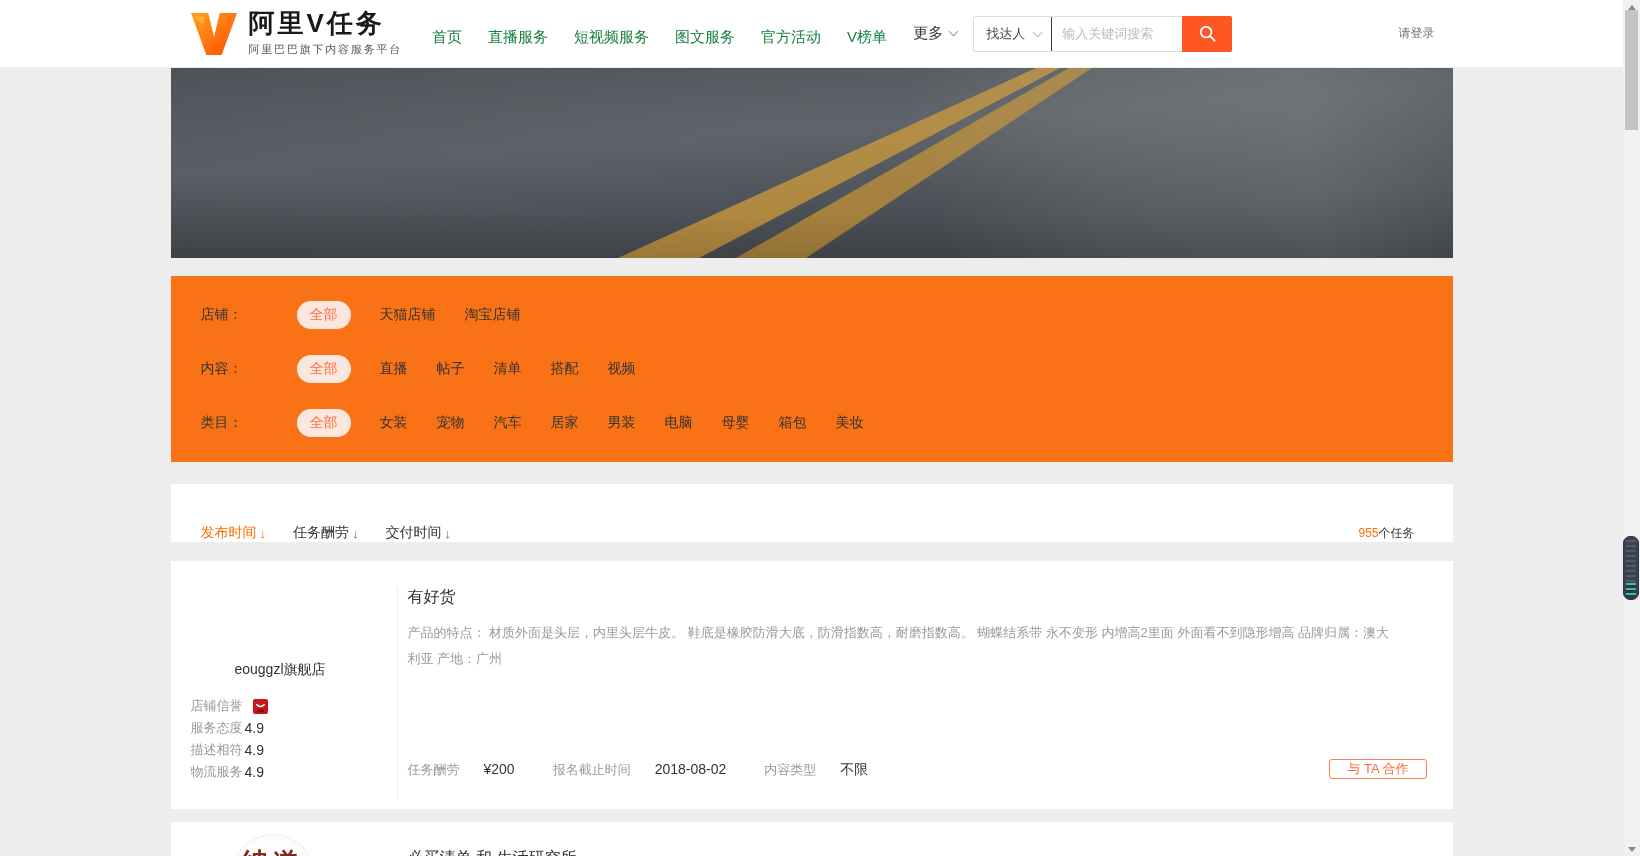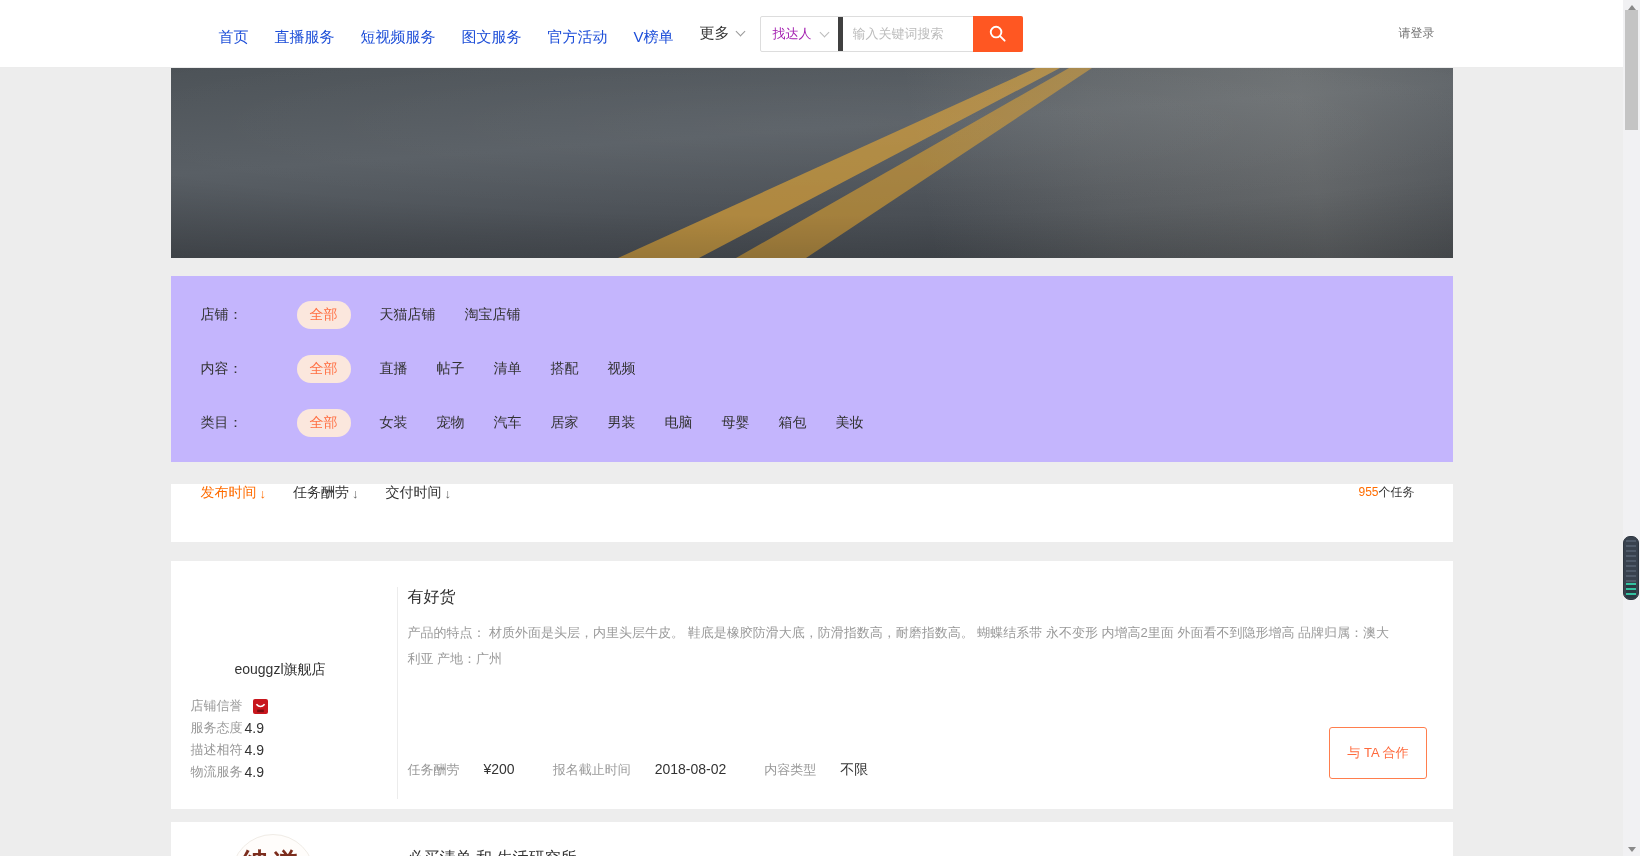--- a/index.html
+++ b/index.html
@@ -13,28 +13,28 @@
   .main-area { width:1623px; }
 
   
   .topnav { background:#fff; height:68px; border-bottom:1px solid #ececec; }
   .nav-inner { width:1282px; margin:0 auto; height:100%; display:flex; align-items:center; padding:0 18px; }
   .logo { display:flex; align-items:center; gap:10px; cursor:pointer; }
   .logo-v { width:50px; height:46px; flex:0 0 auto; }
   .logo-text .t1 { font-size:26px; color:#16181c; font-weight:700; letter-spacing:3px; line-height:1; }
   .logo-text .t2 { font-size:11px; color:#555; letter-spacing:1.8px; margin-top:6px; }
   .nav-links { display:flex; align-items:center; gap:26px; margin-left:30px; }
-  .nav-link { font-size:15px; color:#1d4ed8; cursor:pointer; white-space:nowrap;margin-top:7px; }
+  .nav-link { font-size:15px; color:#15803d; cursor:pointer; white-space:nowrap;margin-top:7px; }
   .nav-more { display:flex; align-items:center; font-size:15px; color:#333; cursor:pointer; white-space:nowrap; }
   .chev { width:7px; height:7px; border-right:1.5px solid #999; border-bottom:1.5px solid #999;
           transform:rotate(45deg); display:inline-block; margin-left:7px; margin-top:-4px; }
   .nav-search { display:flex; align-items:stretch; height:36px; border:1px solid #ddd; border-radius:2px;
                 margin-left:16px; background:#fff; }
-  .ns-cat { display:flex; align-items:center; padding:0 10px 0 12px; font-size:13px; color:#a21caf;
-            border-right:5px solid #404040; cursor:pointer; white-space:nowrap; }
+  .ns-cat { display:flex; align-items:center; padding:0 10px 0 12px; font-size:13px; color:#404040;
+            border-right:1px solid #404040; cursor:pointer; white-space:nowrap; }
   .ns-cat .chev { border-color:#bbb; margin-left:9px; margin-top:-3px; }
   .ns-input { border:0; outline:0; width:130px; padding:0 10px; font-size:13px; color:#333;
               font-family:inherit; }
   .ns-input::placeholder { color:#bbb; }
   .ns-btn { width:50px; background:#ff5722; border:0; display:flex; align-items:center; justify-content:center;
             cursor:pointer; margin:-1px -1px -1px 0; border-radius:0 2px 2px 0; }
   .login { margin-left:auto; font-size:12px; color:#737373; cursor:pointer; }
 
   
   .content { width:1282px; margin:0 auto; }
@@ -44,29 +44,29 @@
             background:linear-gradient(176deg,#4d5358 0%,#595f65 38%,#4b5056 68%,#41464c 100%); }
   .banner .stripes { position:absolute; left:0; top:0; }
   .banner .shade { position:absolute; left:0; top:0; right:0; bottom:0;
             background:radial-gradient(130% 105% at 50% 30%, rgba(255,255,255,.04) 0%, rgba(0,0,0,0) 45%, rgba(0,0,0,.30) 100%); }
   .banner .light { position:absolute; left:0; top:0; right:0; bottom:0;
             background:linear-gradient(80deg, rgba(0,0,0,0) 58%, rgba(185,182,172,.14) 72%, rgba(200,196,184,.20) 88%, rgba(170,167,158,.12) 100%); }
   .banner-title { position:absolute; width:100%; top:84px; text-align:center; color:#fff;
             font-size:27px; letter-spacing:2px; font-weight:400; }
 
   
-  .filter-card { background:#c4b5fd; margin-top:18px; padding:12px 30px; }
+  .filter-card { background:#f97316; margin-top:18px; padding:12px 30px; }
   .filter-row { display:flex; align-items:center; padding:13px 0; }
   .filter-label { width:72px; font-size:14px; color:#333; flex:0 0 auto; }
   .filter-opts { display:flex; align-items:center; gap:29px; margin-left:24px; }
   .pill { background:#fbe7dd; color:#ff6f43; padding:5px 13px; border-radius:999px; font-size:14px; cursor:pointer; }
   .opt { font-size:14px; color:#333; cursor:pointer; white-space:nowrap; }
 
   
-  .toolbar { background:#fff; margin-top:22px; height:58px; display:flex; align-items:flex-start; padding:0 26px 0 30px;gap:37px; }
+  .toolbar { background:#fff; margin-top:22px; height:58px; display:flex; align-items:flex-end; padding:0 26px 0 30px;gap:37px; }
   .sorts { display:flex; align-items:center; gap:27px; }
   .sort { font-size:14px; color:#333; display:flex; align-items:center; gap:3px; cursor:pointer; white-space:nowrap; }
   .sort .arr { font-size:13px; color:#666; }
   .sort.active { color:#ff6c00; }
   .sort.active .arr { color:#ff6c00; }
   .count { margin-left:auto; font-size:12px; color:#333; margin-right:12px; white-space:nowrap; }
   .count .num { color:#ff6c00; }
   .tb-search { display:flex; align-items:center; }
   .tb-input { width:262px; height:36px; border:1px solid #ff8050; outline:0; padding:0 12px; font-size:13px;
               color:#333; font-family:inherit; }
@@ -85,21 +85,21 @@
   .s-row .val { font-size:14px; color:#333; margin-left:2px; }
   .badge { width:15px; height:15px; margin-left:10px; display:inline-block; }
   .cmain { flex:1; padding:26px 26px 0 10px; position:relative; }
   .ctitle { font-size:16px; color:#333; cursor:pointer; display:inline-block; }
   .cdesc { margin-top:12px; font-size:13px; color:#9a9a9a; line-height:26px; max-width:988px; }
   .cmeta { position:absolute; left:10px; bottom:30px; display:flex; align-items:baseline; }
   .mgroup { display:flex; align-items:baseline; margin-right:38px; }
   .mlabel { font-size:13px; color:#999; }
   .mval { font-size:14px; color:#333; margin-left:24px; }
   .coop-btn { position:absolute; right:26px; bottom:30px; background:#fff; border:1px solid #ff7e4d;
-              color:#ff6a3c; font-size:13px; padding:16px 17px; border-radius:3px; cursor:pointer;
+              color:#ff6a3c; font-size:13px; padding:0 17px; border-radius:3px; cursor:pointer;
               font-family:inherit; }
   .card2 { height:240px; margin-top:13px; }
   .store2 { width:227px; flex:0 0 auto; }
   .avatar { width:84px; height:84px; border-radius:50%; margin:12px 0 0 60px; background:#fffdfb;
             border:1px solid #f0ece6; text-align:center; overflow:hidden;
             font-family:"Liberation Serif","DejaVu Serif",serif; }
   .avatar .a1 { font-size:26px; color:#7c2d1d; font-weight:700; letter-spacing:5px; margin-top:10px; }
 
   
   .scrollbar { position:absolute; top:0; right:0; width:17px; height:856px; background:#f1f1f3; }
@@ -117,20 +117,36 @@
   .fw-bot { height:15px; background:repeating-linear-gradient(180deg,#34c2a1 0px,#34c2a1 2px,#2c3943 2px,#2c3943 5px); margin:1px 2px 0 2px; }
 </style>
 </head>
 <body>
 
 <div class="page">
   <div class="main-area">
 
     <div class="topnav">
       <div class="nav-inner">
+        <div class="logo">
+          <svg class="logo-v" viewBox="0 0 52 48">
+            <defs>
+              <linearGradient id="vg" x1="0" y1="0" x2="1" y2="1">
+                <stop offset="0" stop-color="#ffa21f"></stop>
+                <stop offset="1" stop-color="#ff4d00"></stop>
+              </linearGradient>
+            </defs>
+            <path d="M2 2 L20 2 L26 27 L32 2 L50 2 L34 46 L18 46 Z" fill="url(#vg)"></path>
+            <path d="M6 6 L16 6 L14 14 Z" fill="#ffc24d" opacity="0.7"></path>
+          </svg>
+          <div class="logo-text">
+            <div class="t1">阿里V任务</div>
+            <div class="t2">阿里巴巴旗下内容服务平台</div>
+          </div>
+        </div>
 
         <div class="nav-links">
           <span class="nav-link">首页</span>
           <span class="nav-link">直播服务</span>
           <span class="nav-link">短视频服务</span>
           <span class="nav-link">图文服务</span>
           <span class="nav-link">官方活动</span>
           <span class="nav-link">V榜单</span>
           <span class="nav-more">
             <span>更多</span>

